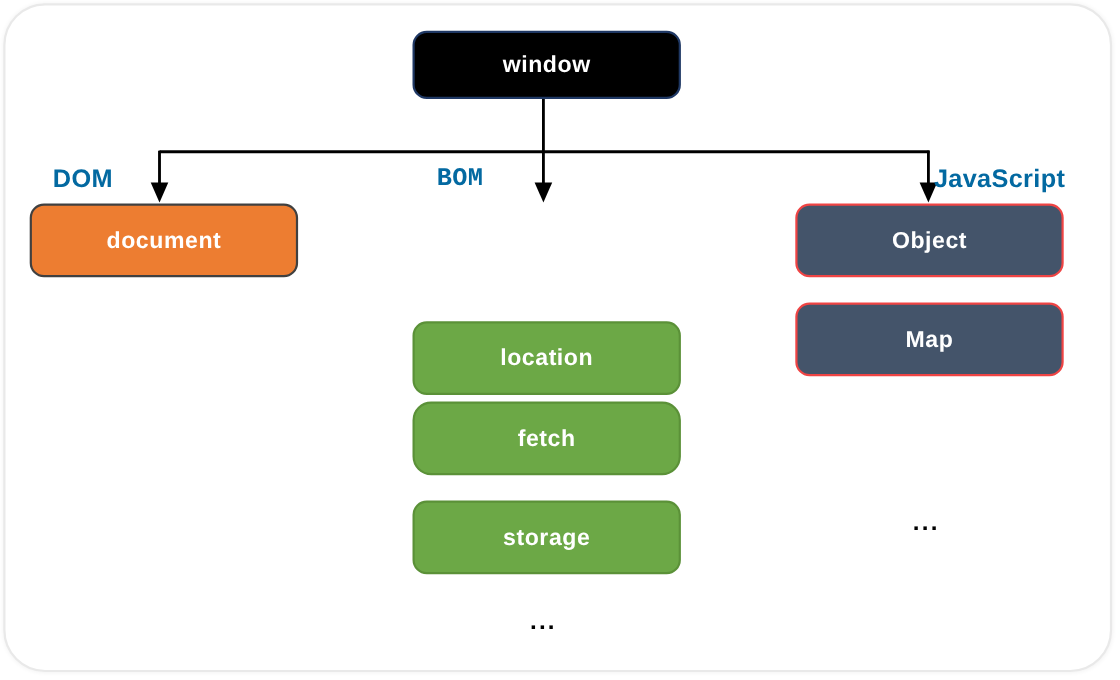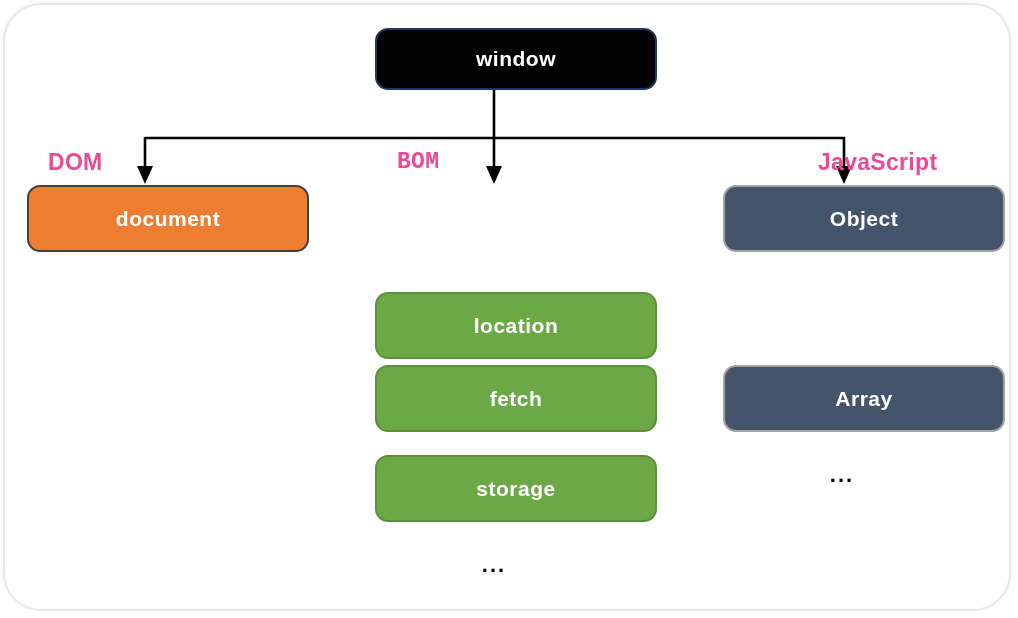--- a/index.html
+++ b/index.html
@@ -26,21 +26,21 @@
     background: #ffffff;
   }
   svg.connectors {
     position: absolute;
     left: 0; top: 0;
     width: 1018px; height: 618px;
     pointer-events: none;
   }
   .node {
     position: absolute;
-    width: 282px;
+    width: 244px;
     height: 67px;
     border-radius: 13px;
     display: flex;
     align-items: center;
     justify-content: center;
     color: #ffffff;
     font-weight: bold;
     font-size: 21px;
     letter-spacing: 0.5px;
     box-sizing: border-box;
@@ -53,25 +53,25 @@
   .node.orange {
     background: #ED7D31;
     border: 2px solid #404040;
   }
   .node.green {
     background: #6CA846;
     border: 2px solid #5b9138;
   }
   .node.slate {
     background: #44546A;
-    border: 2px solid #a3a3a3;
+    border: 2px solid #ef4444;
   }
   .branch-label {
     position: absolute;
-    color: #ec4899;
+    color: #0369a1;
     font-weight: bold;
     font-size: 23px;
     letter-spacing: 0.3px;
     white-space: nowrap;
   }
   .ellipsis {
     position: absolute;
     color: #000000;
     font-weight: bold;
     font-size: 22px;
@@ -99,26 +99,26 @@
 
     <polygon points="137,166 153,166 145,184" fill="#000000"></polygon>
     <polygon points="486,166 502,166 494,184" fill="#000000"></polygon>
     <polygon points="836,166 852,166 844,184" fill="#000000"></polygon>
   </svg>
 
   <div class="node root" style="left:375px; top:28px;">window</div>
 
   <div class="branch-label" style="left:48px;  top:149px;">DOM</div>
   <div class="branch-label" style="left:397px; top:149px;font-family:Liberation Mono, monospace;">BOM</div>
-  <div class="branch-label" style="left:818px; top:149px;">JavaScript</div>
+  <div class="branch-label" style="left:849px; top:149px;">JavaScript</div>
 
   <div class="node orange" style="left:27px; top:185px;">document</div>
 
   <div class="node green" style="left:375px; top:292px;">location</div>
-  <div class="node green" style="left:375px; top:365px;">fetch</div>
+  <div class="node green" style="left:375px; top:365px;border-radius:17px;">fetch</div>
   <div class="node green" style="left:375px; top:455px;">storage</div>
   <div class="ellipsis" style="left:454px; top:552px;">...</div>
 
   <div class="node slate" style="left:723px; top:185px;">Object</div>
-  <div class="node slate" style="left:723px; top:365px;">Array</div>
+  <div class="node slate" style="left:723px; top:275px;">Map</div>
   <div class="ellipsis" style="left:802px; top:462px;">...</div>
 
 </div>
 
 </body></html>

